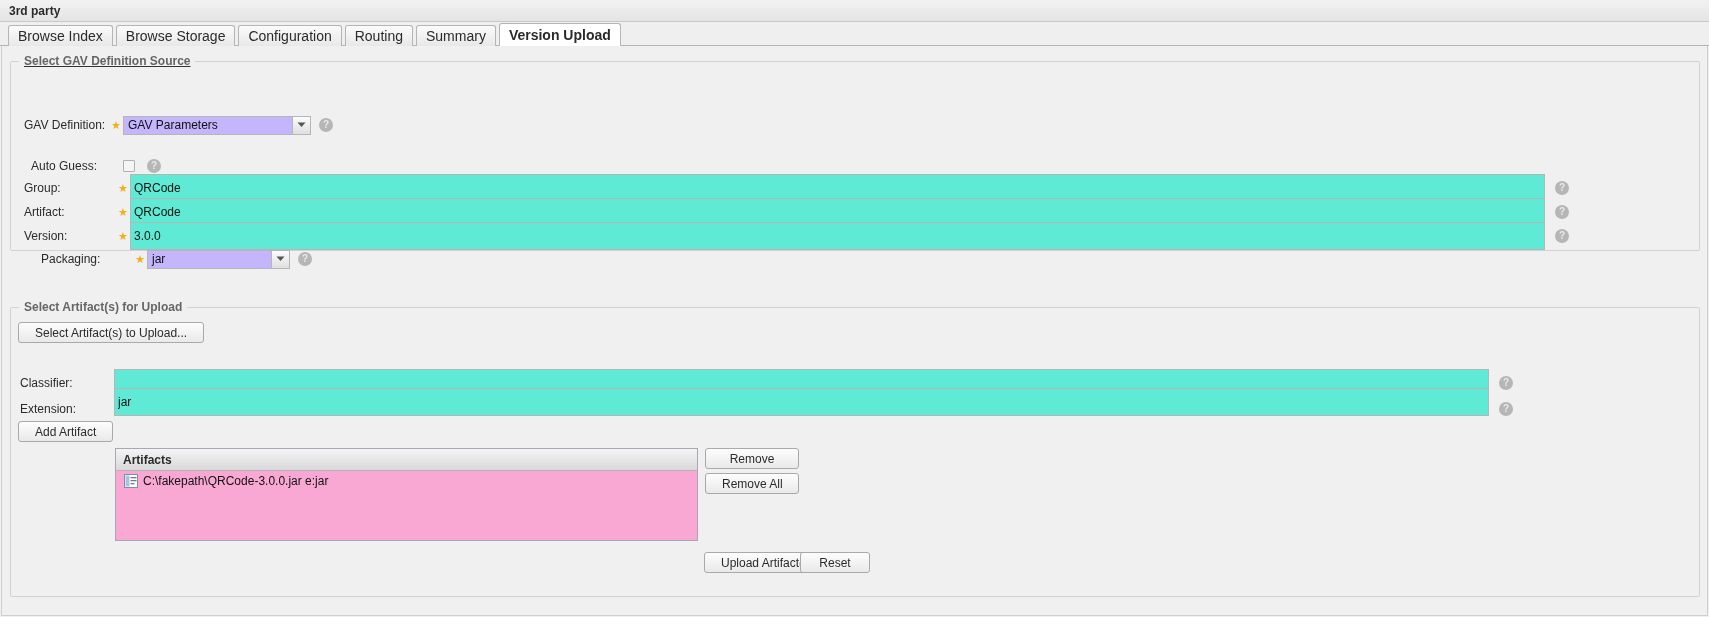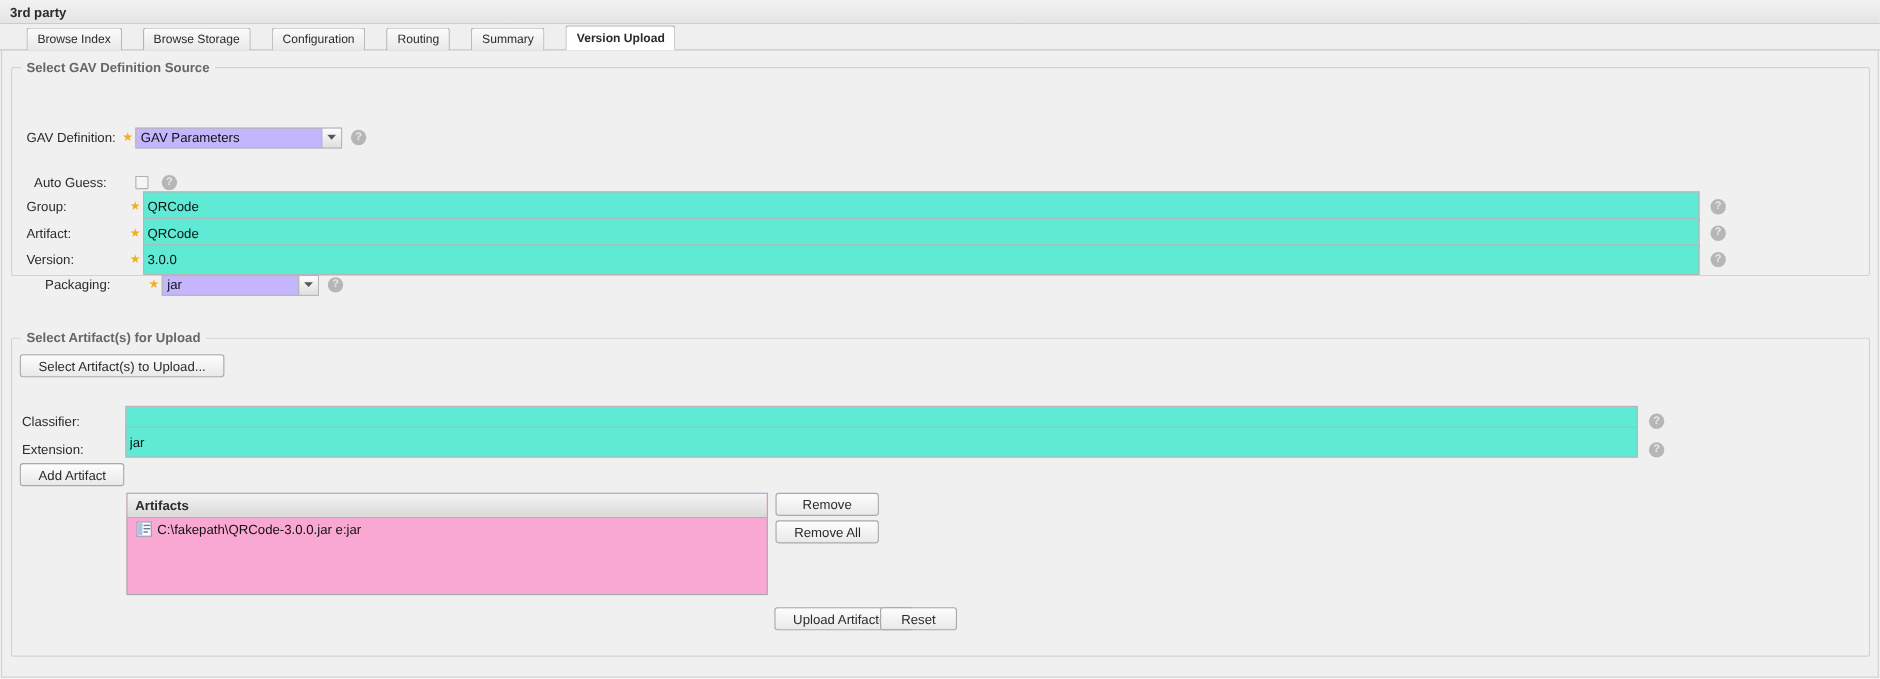--- a/index.html
+++ b/index.html
@@ -43,32 +43,31 @@
     display: flex;
     align-items: flex-end;
     padding-left: 8px;
     box-sizing: border-box;
   }
   .tab {
     height: 21px;
     line-height: 21px;
     padding: 0 9px;
     margin-right: 3px;
-    font-size: 11px;
+    font-size: 14px;
     color: #2b2b2b;
     background: linear-gradient(#fbfbfb, #e8e8e8);
     border: 1px solid #b5b5b5;
     border-bottom: none;
     border-radius: 3px 3px 0 0;
     box-sizing: border-box;
     white-space: nowrap;
     cursor: pointer;
     position: relative;
     top: 1px;
-    margin-left: 16px;
   }
   .tab.active {
     background: #ffffff;
     font-weight: bold;
     height: 23px;
     line-height: 22px;
     top: 1px;
     border-bottom: 1px solid #ffffff;
     z-index: 3;
   }
@@ -249,21 +248,21 @@
     <div class="tab">Browse Index</div>
     <div class="tab">Browse Storage</div>
     <div class="tab">Configuration</div>
     <div class="tab">Routing</div>
     <div class="tab">Summary</div>
     <div class="tab active">Version Upload</div>
   </div>
 
   <div class="content">
 
-    <fieldset class="group" style="left:8px; top:8px; width:1690px; height:197px;">
+    <fieldset class="group" style="left:8px; top:8px; width:1690px; height:197px;text-decoration:underline;">
       <legend>Select GAV Definition Source</legend>
     </fieldset>
 
     <div class="row" style="left:22px; top:70px;">
       <span class="label" style="width:85px;">GAV Definition:</span>
       <span class="req-star" style="width:14px; text-align:center;">★</span>
       <span class="selectwrap" style="width:188px;">
         <span class="seltext">GAV Parameters</span>
         <span class="arrowbtn">
           <svg width="9" height="6" viewBox="0 0 9 6">

